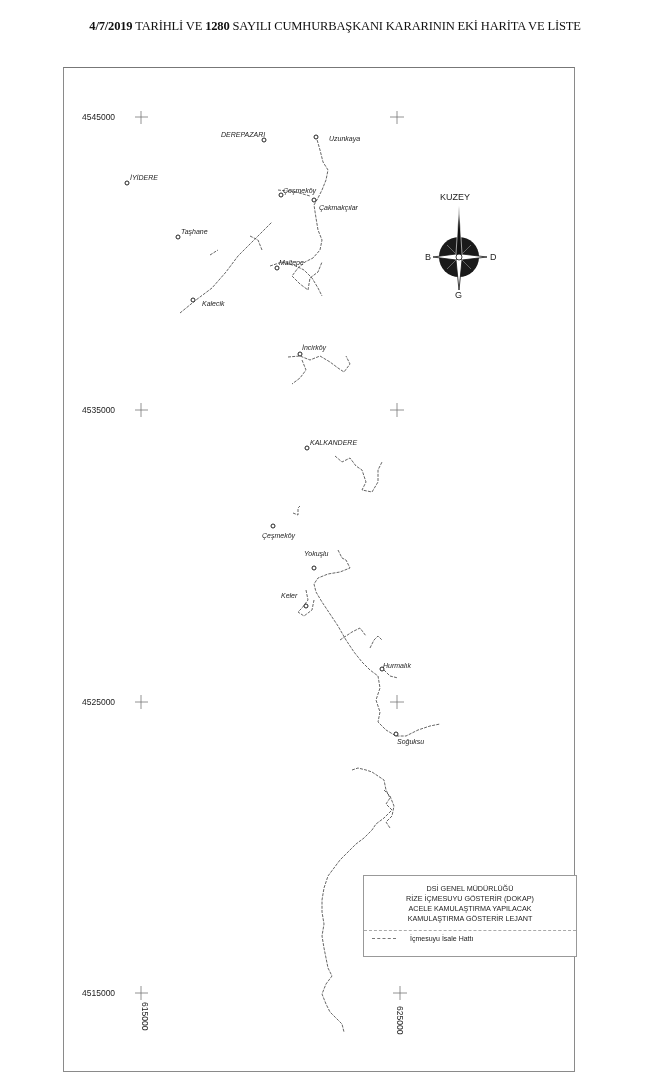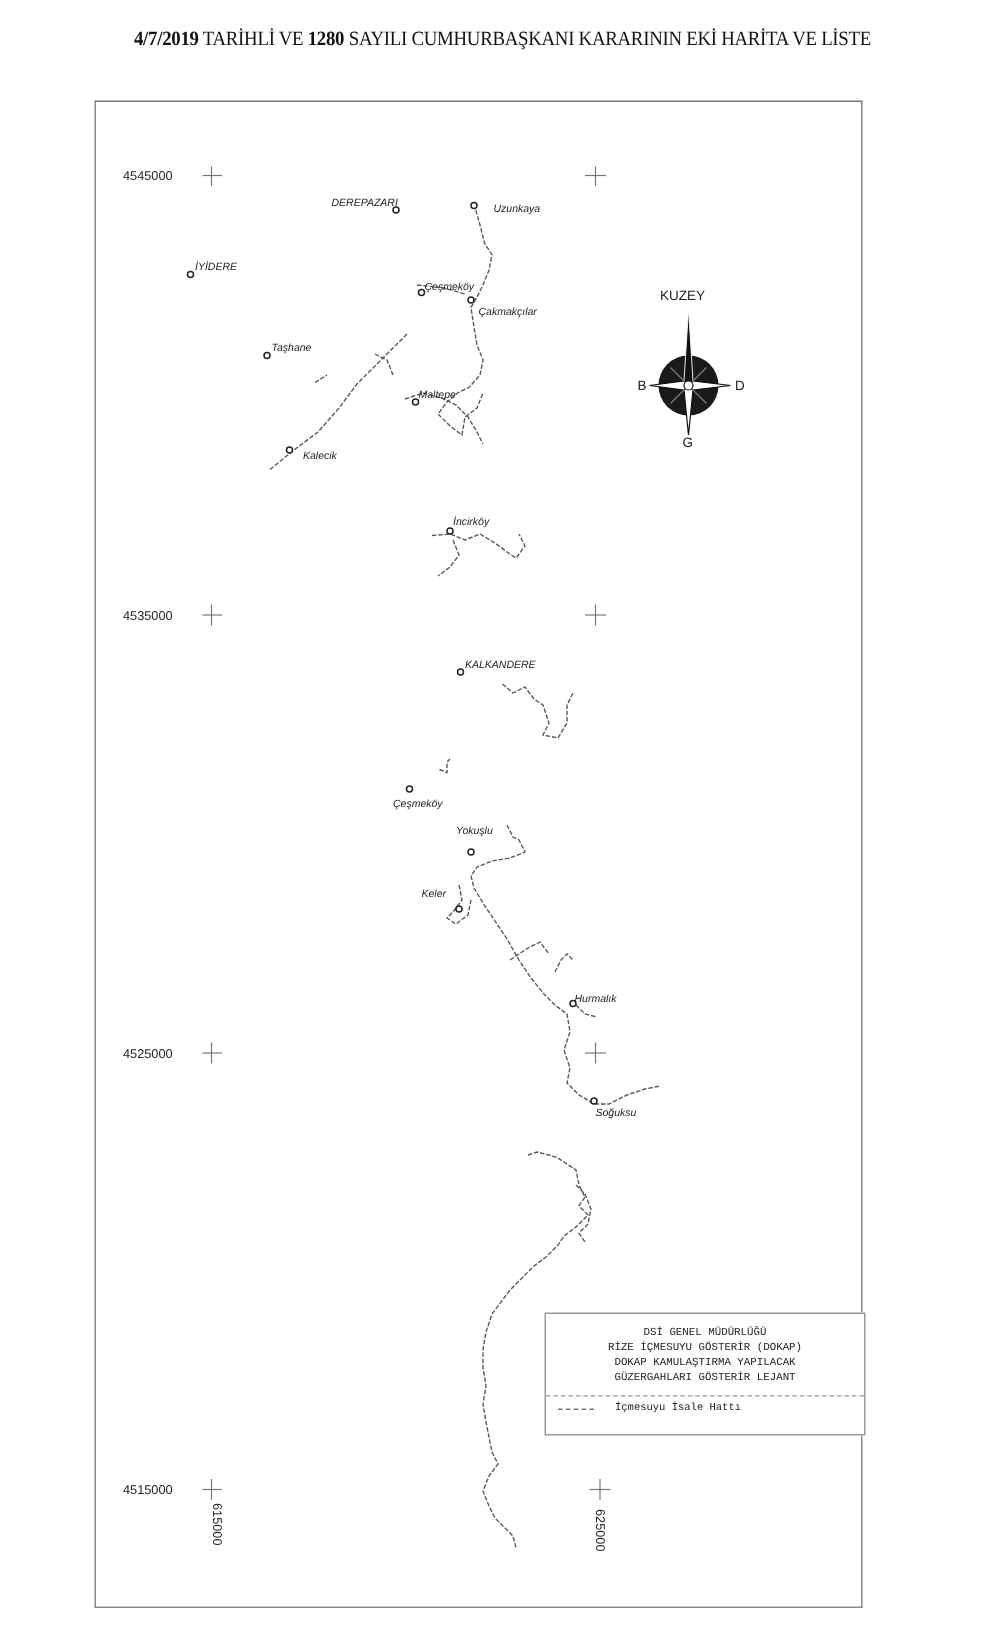--- a/index.html
+++ b/index.html
@@ -9,21 +9,21 @@
                font-family:"Liberation Serif", serif; font-size:13.5px; letter-spacing:-0.2px;
                color:#111; transform:scaleX(0.93); transform-origin:center; }
   .doc-title b { font-weight:bold; }
   .map-frame { position:absolute; left:63px; top:67px; width:512px; height:1005px;
                border:1.5px solid #8a8a8a; border-top-color:#777; box-sizing:border-box; }
   svg.map-svg { position:absolute; left:0; top:0; width:670px; height:1086px; }
   .lbl { font-family:"Liberation Sans", sans-serif; font-size:7px; fill:#222; font-style:italic; }
   .coord { font-family:"Liberation Sans", sans-serif; font-size:8.5px; fill:#222; }
   .legend { position:absolute; left:363px; top:875px; width:214px; height:82px;
             border:1px solid #999; background:#fff; box-sizing:border-box;
-            font-family:Liberation Mono, monospace; }
+            font-family:Liberation Sans, sans-serif; }
   .legend-head { text-align:center; font-size:7.2px; line-height:10px; padding-top:8px;
                  color:#222; border-bottom:1px dashed #aaa; height:55px; box-sizing:border-box; }
   .legend-row { display:flex; align-items:center; padding:4px 8px; font-size:7px; color:#222; }
   .legend-line { width:24px; border-top:1px dashed #777; margin-right:14px; }
   .compass { position:absolute; left:425px; top:192px; width:75px; height:112px; }
   .compass-lbl { position:absolute; font-family:"Liberation Sans", sans-serif; font-size:9px; color:#222; }
 </style>
 </head>
 <body>
 
@@ -140,20 +140,20 @@
     <line x1="22" y1="41" x2="46" y2="65" stroke="#777" stroke-width="0.8"></line>
     <line x1="46" y1="41" x2="22" y2="65" stroke="#777" stroke-width="0.8"></line>
     <circle cx="34" cy="53" r="3" fill="#fff" stroke="#111" stroke-width="0.8"></circle>
   </svg>
 </div>
 
 <div class="legend">
   <div class="legend-head">
     <div>DSİ GENEL MÜDÜRLÜĞÜ</div>
     <div>RİZE İÇMESUYU GÖSTERİR (DOKAP)</div>
-    <div>DOKAP KAMULAŞTIRMA YAPILACAK</div>
-    <div>GÜZERGAHLARI GÖSTERİR LEJANT</div>
+    <div>ACELE KAMULAŞTIRMA YAPILACAK</div>
+    <div>KAMULAŞTIRMA GÖSTERİR LEJANT</div>
   </div>
   <div class="legend-row">
     <span class="legend-line"></span>
     <span>İçmesuyu İsale Hattı</span>
   </div>
 </div>
 
 </body></html>

